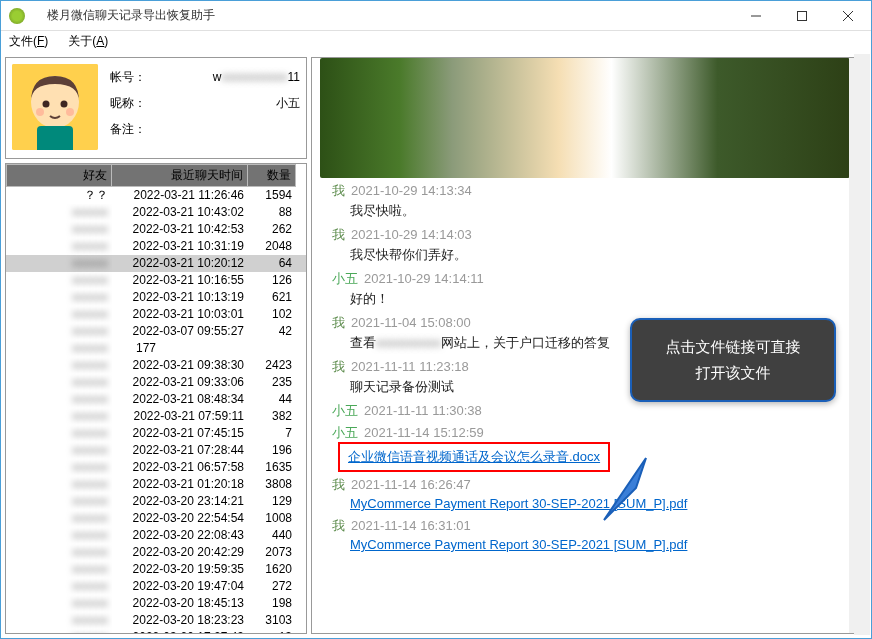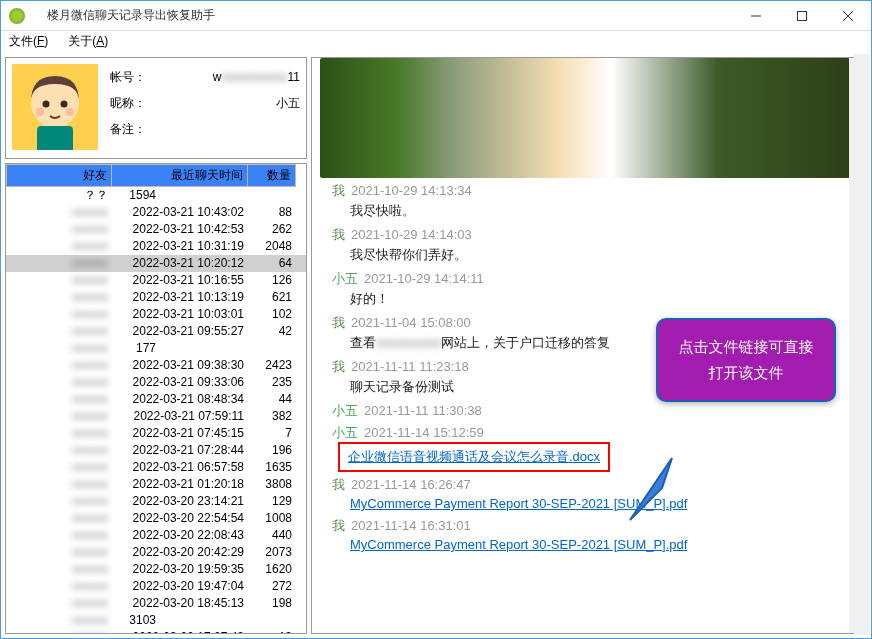--- a/index.html
+++ b/index.html
@@ -16,42 +16,42 @@
 .profile { border: 1px solid #999; padding: 6px; display: flex; gap: 8px; min-height: 102px; }
 .avatar { width: 86px; height: 86px; background: #ffd04d; border-radius: 2px; position: relative; overflow: hidden; }
 .avatar svg { width: 100%; height: 100%; }
 .profile-info { flex: 1; font-size: 12px; line-height: 26px; }
 .profile-info .row { display: flex; }
 .profile-info .lbl { width: 40px; }
 .profile-info .val { flex: 1; }
 .blur { color: transparent; text-shadow: 0 0 6px rgba(0,0,0,0.5); user-select: none; }
 .friend-table { border: 1px solid #999; margin-top: 4px; flex: 1; overflow: auto; }
 .ft-head { display: flex; background: #fff; position: sticky; top: 0; }
-.ft-head div { border: 1px solid #bbb; border-left: none; padding: 2px 4px; background: #3b82f6; font-size: 12px; }
+.ft-head div { border: 1px solid #bbb; border-left: none; padding: 2px 4px; background: #737373; font-size: 12px; }
 .ft-head div:first-child { border-left: 1px solid #bbb; }
 .ft-col1 { width: 106px; }
 .ft-col2 { width: 136px; }
 .ft-col3 { width: 48px; }
 .ft-body { font-size: 12px; }
 .ft-row { display: flex; height: 17px; line-height: 17px; }
 .ft-row.sel { background: #d0d0d0; }
 .ft-row div { padding: 0 4px; overflow: hidden; white-space: nowrap; }
 .right { flex: 1; border: 1px solid #999; position: relative; overflow: hidden; }
 .chat-scroll { position: absolute; inset: 0; overflow-y: scroll; padding: 0 8px 8px 8px; }
 .chat-img { width: calc(100% - 8px); height: 120px; background: linear-gradient(90deg, #2d5016 0%, #4a7a2a 15%, #8b9b7a 25%, #f5deb3 45%, #ffffff 55%, #3d5a2a 75%, #2d4016 100%); margin: 0 0 4px 0; border-radius: 2px; position: relative; overflow: hidden; }
 .msg { margin: 4px 0 2px 12px; }
 .sender { font-size: 13px; }
 .sender.me { color: #5a8a4a; }
 .sender.other { color: #4aa858; }
 .ts { color: #999; font-size: 13px; margin-left: 6px; }
 .body { margin: 2px 0 6px 18px; font-size: 13px; color: #222; }
 .body a { color: #0066cc; text-decoration: underline; text-align: center; }
 .file-box { border: 2px solid #ff0000; display: inline-block; padding: 4px 8px; margin-left: 6px; }
 .file-box a { color: #0066cc; text-decoration: underline; font-size: 13px; }
-.callout { position: absolute; right: 30px; top: 260px; width: 180px; background: #a21caf; border: 2px solid #1a5fb8; border-radius: 10px; padding: 14px 10px; color: #fff; font-size: 15px; text-align: center; line-height: 26px; box-shadow: 0 2px 6px rgba(0,0,0,0.3); }
+.callout { position: absolute; right: 30px; top: 260px; width: 206px; background: #404040; border: 2px solid #1a5fb8; border-radius: 10px; padding: 14px 10px; color: #fff; font-size: 15px; text-align: center; line-height: 26px; box-shadow: 0 2px 6px rgba(0,0,0,0.3); }
 .callout-tail { position: absolute; left: -36px; bottom: -48px; width: 0; height: 0; }
 .callout-tail svg { position: absolute; width: 60px; height: 80px; }
 .r-scroll { position: absolute; right: 0; top: 0; width: 17px; height: 100%; background: #f0f0f0; }
 .r-scroll-thumb { position: absolute; right: 2px; top: 60px; width: 10px; height: 50px; background: #c0c0c0; border-radius: 2px; }
 .outer-scroll { position: absolute; right: 2px; top: 54px; width: 16px; height: calc(100% - 58px); background: #f0f0f0; }
 </style>
 </head>
 <body>
 
 <div class="titlebar">
@@ -116,20 +116,21 @@
 
     <div class="friend-table">
       <div class="ft-head">
         <div class="ft-col1">好友</div>
         <div class="ft-col2">最近聊天时间</div>
         <div class="ft-col3">数量</div>
       </div>
       <div class="ft-body" id="ft-body">
           <div class="ft-row">
             <div class="ft-col1">？？</div>
+            <div class="ft-col2">2022-03-21 11:26:46</div>
             <div class="ft-col3">1594</div>
           </div>
           <div class="ft-row">
             <div class="ft-col1"><span class="blur">xxxxxx</span></div>
             <div class="ft-col2">2022-03-21 10:43:02</div>
             <div class="ft-col3">88</div>
           </div>
           <div class="ft-row">
             <div class="ft-col1"><span class="blur">xxxxxx</span></div>
             <div class="ft-col2">2022-03-21 10:42:53</div>
@@ -155,21 +156,21 @@
             <div class="ft-col2">2022-03-21 10:13:19</div>
             <div class="ft-col3">621</div>
           </div>
           <div class="ft-row">
             <div class="ft-col1"><span class="blur">xxxxxx</span></div>
             <div class="ft-col2">2022-03-21 10:03:01</div>
             <div class="ft-col3">102</div>
           </div>
           <div class="ft-row">
             <div class="ft-col1"><span class="blur">xxxxxx</span></div>
-            <div class="ft-col2">2022-03-21 09:55:27</div>
+            <div class="ft-col2">2022-03-07 09:55:27</div>
             <div class="ft-col3">42</div>
           </div>
           <div class="ft-row">
             <div class="ft-col1"><span class="blur">xxxxxx</span></div>
             <div class="ft-col3">177</div>
           </div>
           <div class="ft-row">
             <div class="ft-col1"><span class="blur">xxxxxx</span></div>
             <div class="ft-col2">2022-03-21 09:38:30</div>
             <div class="ft-col3">2423</div>
@@ -239,20 +240,21 @@
             <div class="ft-col2">2022-03-20 19:47:04</div>
             <div class="ft-col3">272</div>
           </div>
           <div class="ft-row">
             <div class="ft-col1"><span class="blur">xxxxxx</span></div>
             <div class="ft-col2">2022-03-20 18:45:13</div>
             <div class="ft-col3">198</div>
           </div>
           <div class="ft-row">
             <div class="ft-col1"><span class="blur">xxxxxx</span></div>
+            <div class="ft-col2">2022-03-20 18:23:23</div>
             <div class="ft-col3">3103</div>
           </div>
           <div class="ft-row">
             <div class="ft-col1"><span class="blur">xxxxxx</span></div>
             <div class="ft-col2">2022-03-20 17:27:49</div>
             <div class="ft-col3">13</div>
           </div>
         </div>
     </div>
   </div>

